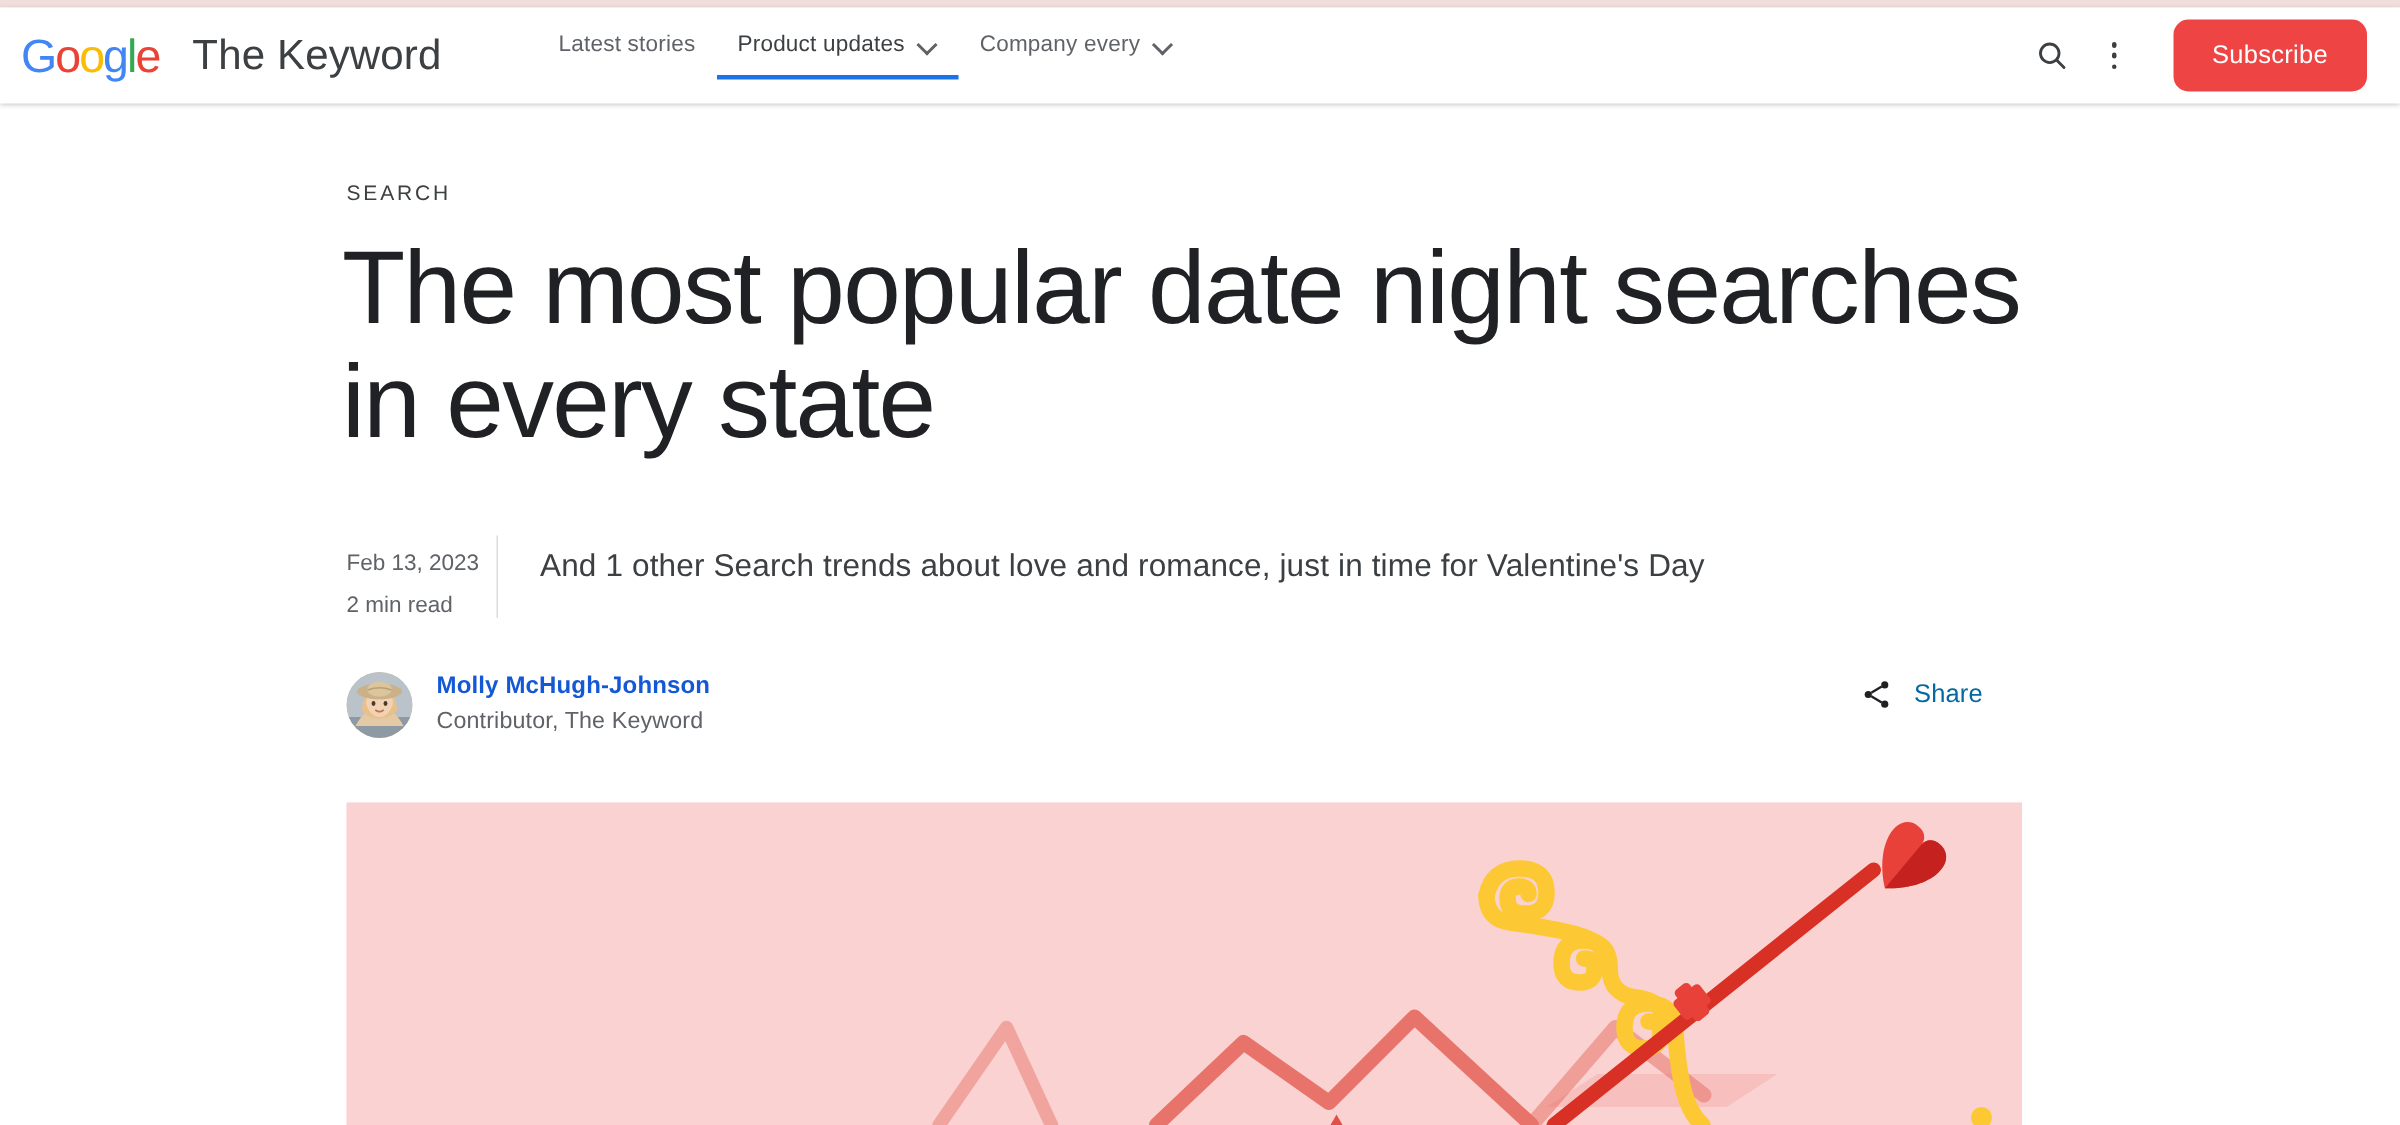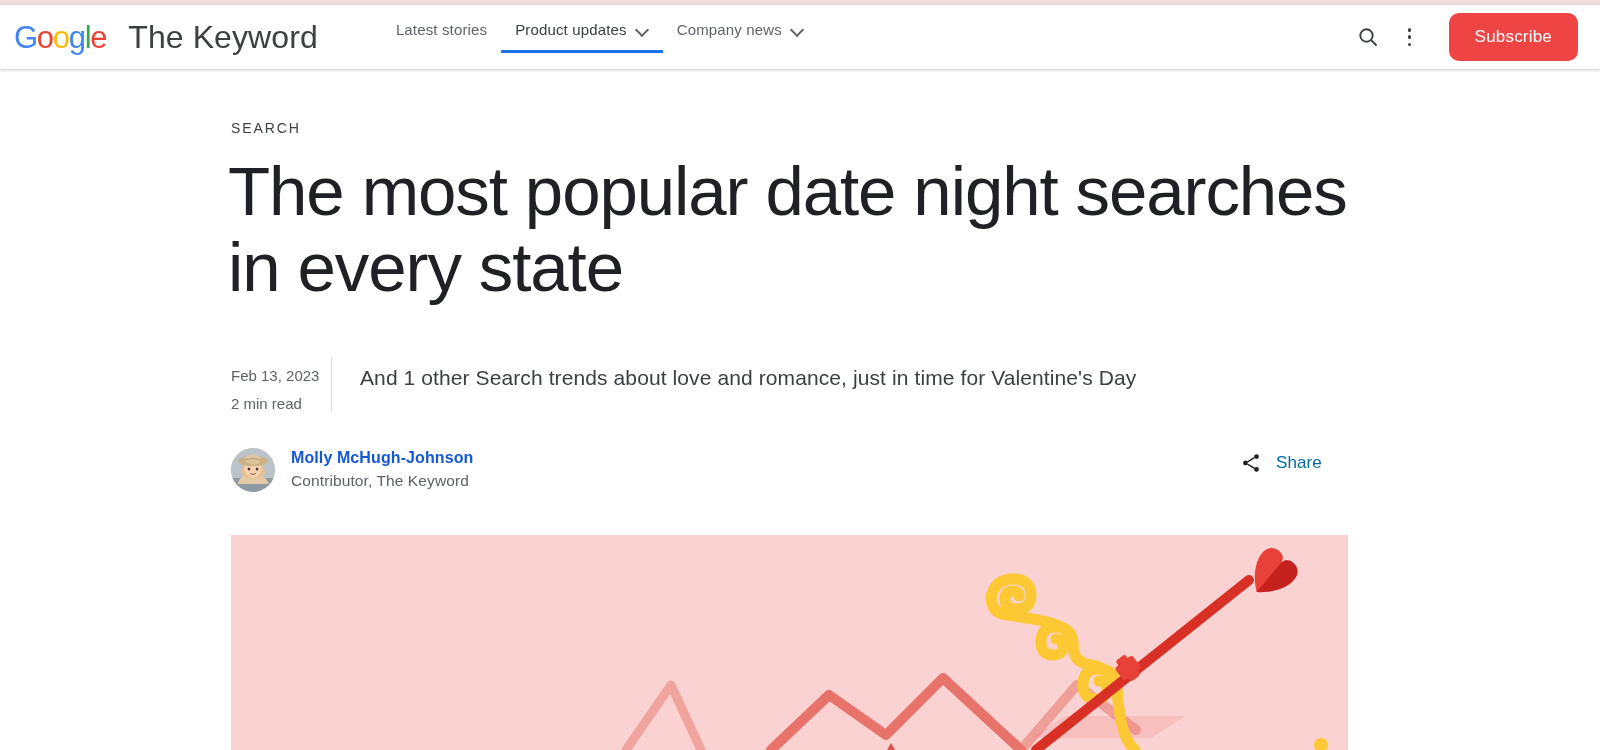--- a/index.html
+++ b/index.html
@@ -52,21 +52,21 @@
     white-space: nowrap;
     user-select: none;
   }
   .gl-b { color: #4285F4; }
   .gl-r { color: #EA4335; }
   .gl-y { color: #FBBC05; }
   .gl-g { color: #34A853; }
 
   .brand-name {
     margin-left: 22px;
-    font-size: 32px;
+    font-size: 28px;
     color: #3c4043;
     font-weight: 400;
     letter-spacing: .1px;
     white-space: nowrap;
   }
 
   
   .nav {
     display: flex;
     align-items: stretch;
@@ -301,21 +301,21 @@
 
   <nav class="nav">
     <div class="nav-item">
       <span class="nav-label">Latest stories</span>
     </div>
     <div class="nav-item active">
       <span class="nav-label">Product updates</span>
       <span class="chevron"></span>
     </div>
     <div class="nav-item">
-      <span class="nav-label">Company news</span>
+      <span class="nav-label">Company every</span>
       <span class="chevron"></span>
     </div>
   </nav>
 
   <div class="header-right">
     <div class="icon-btn">
       <svg width="24" height="24" viewBox="0 0 24 24">
         <circle cx="10.5" cy="10.5" r="6.2" fill="none" stroke="#3c4043" stroke-width="1.9"></circle>
         <line x1="15.2" y1="15.2" x2="20" y2="20" stroke="#3c4043" stroke-width="1.9" stroke-linecap="round"></line>
       </svg>

